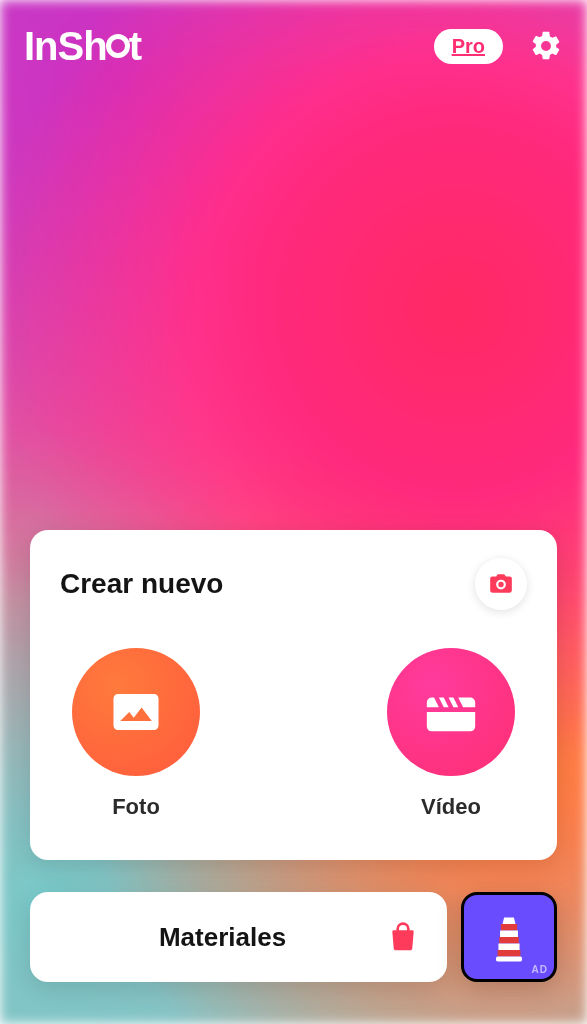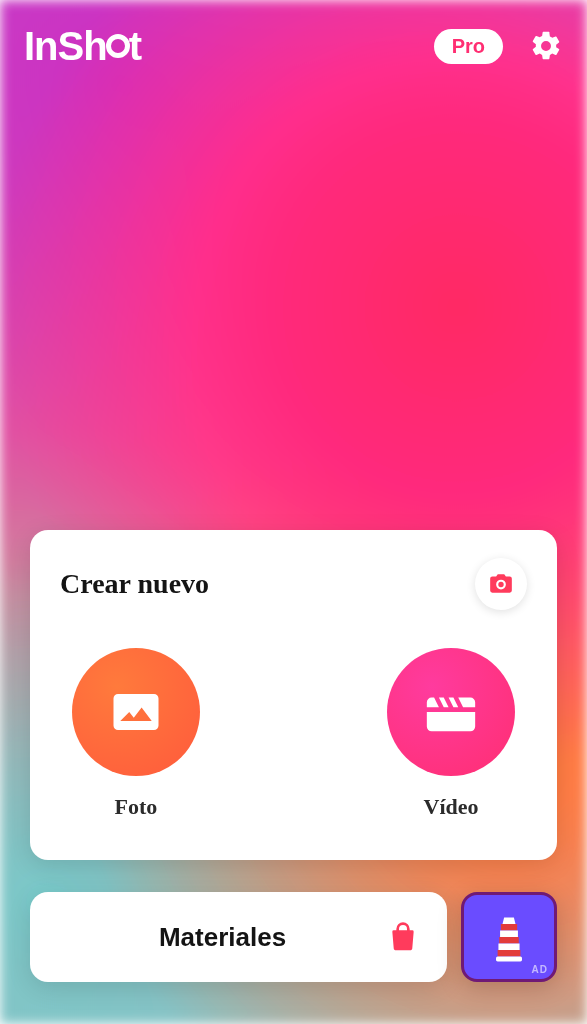--- a/index.html
+++ b/index.html
@@ -17,29 +17,29 @@
   .screen { position: relative; width: 100%; height: 100%; }
   .topbar {
     position: absolute; top: 0; left: 0; right: 0; height: 92px;
     display: flex; align-items: center; padding: 0 24px;
   }
   .logo { color: #fff; font-size: 40px; font-weight: 800; letter-spacing: -1px; }
   .logo .o { display:inline-block; width: 24px; height: 24px; border: 5px solid #fff; border-radius: 50%; vertical-align: 2px; margin: 0 -1px; }
   .spacer { flex: 1; }
   .pro-pill {
     background: #fff; color: #ff2e72; font-weight: 800; font-size: 20px;
-    padding: 6px 18px; border-radius: 999px; margin-right: 26px;
+    padding: 6px 18px; border-radius: 999px; margin-right: 26px; text-decoration: underline;
   }
   .gear { width: 34px; height: 34px; color: #fff; }
   .card {
     position: absolute; left: 30px; right: 30px;
     background: #fff; border-radius: 18px;
     box-shadow: 0 6px 24px rgba(0,0,0,0.12);
   }
-  .create-card { top: 530px; height: 330px; padding: 28px 30px 16px; font-family: Liberation Serif, serif; }
+  .create-card { top: 530px; height: 330px; padding: 28px 30px 16px; }
   .create-head { display: flex; align-items: center; }
   .create-title { font-size: 28px; font-weight: 800; color: #141414; }
   .camera-btn {
     width: 52px; height: 52px; border-radius: 50%; background: #fff;
     box-shadow: 0 2px 10px rgba(0,0,0,0.12); display: flex; align-items: center; justify-content: center;
     color: #ff3b5c;
   }
   .create-row { display: flex; justify-content: space-between; margin-top: 38px; padding: 0 6px; }
   .create-item { width: 140px; display: flex; flex-direction: column; align-items: center; }
   .circ {
@@ -51,21 +51,21 @@
   .circ.collage { background: radial-gradient(circle at 35% 30%, #ff5a3c, #ff3b5c); }
   .create-label { margin-top: 18px; font-size: 22px; font-weight: 700; color: #2b2b2b; }
   .materials-card {
     top: 892px; height: 90px; right: 140px;
     display: flex; align-items: center; padding: 0 28px;
   }
   .materials-title { font-size: 26px; font-weight: 800; color: #141414; flex: 1; text-align: center; }
   .bag { color: #ff3b5c; }
   .ad-box {
     position: absolute; top: 892px; right: 30px; width: 96px; height: 90px;
-    border: 3px solid #701a75; border-radius: 16px; background: #6a4cff;
+    border: 3px solid #000000; border-radius: 16px; background: #6a4cff;
     display: flex; align-items: center; justify-content: center;
     box-shadow: 0 6px 24px rgba(0,0,0,0.18);
   }
   .ad-label {
     position: absolute; right: 6px; bottom: 4px; font-size: 10px; color: rgba(255,255,255,0.6); font-weight: 700; letter-spacing: 1px;
   }
 </style>
 </head>
 <body>
 

